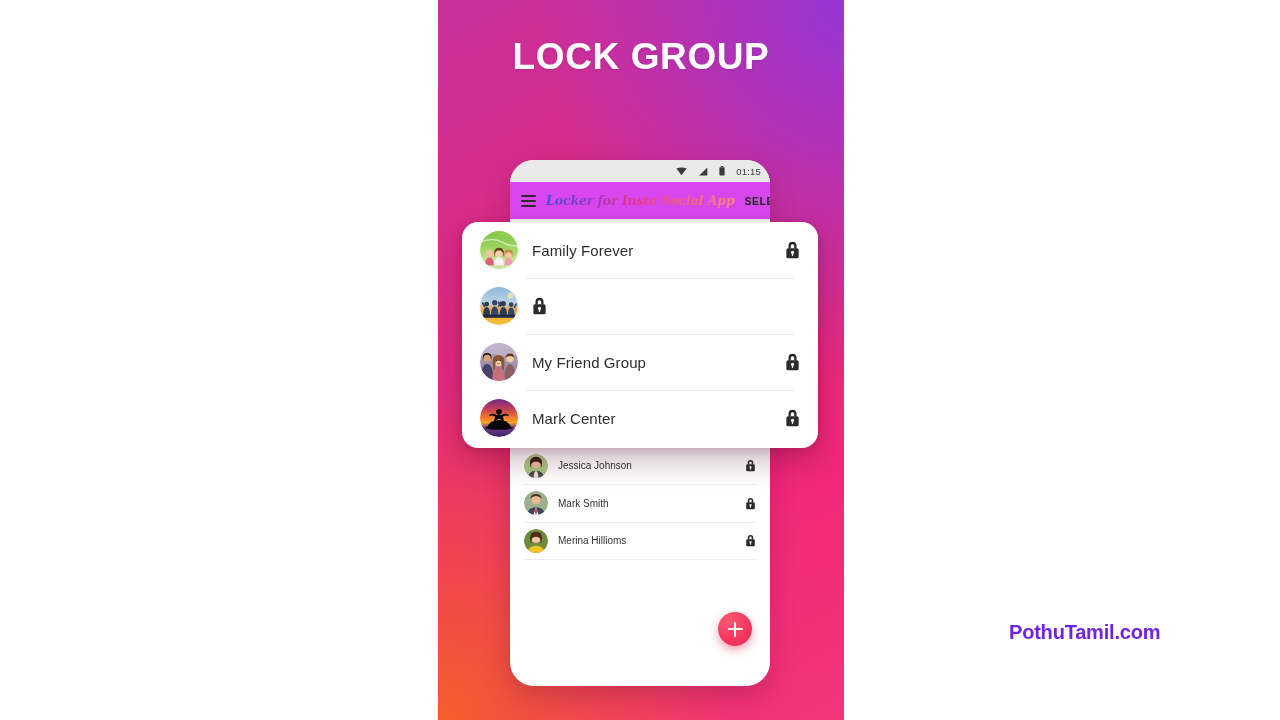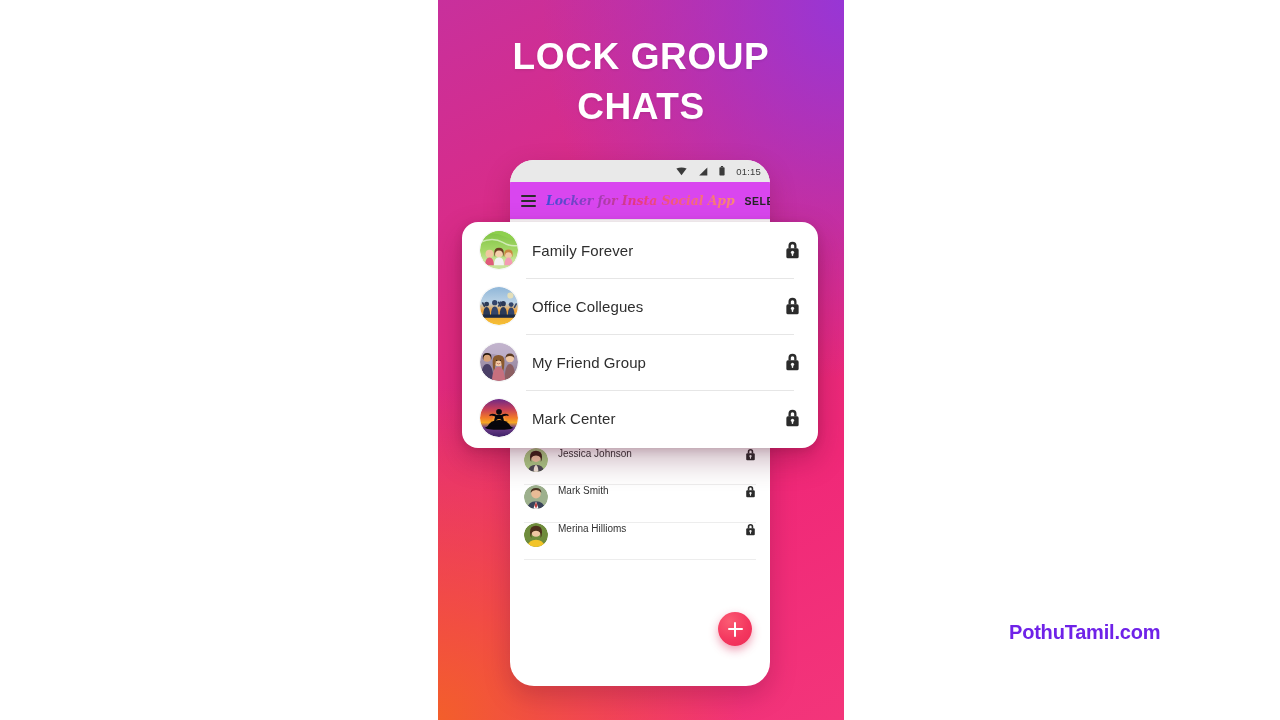--- a/index.html
+++ b/index.html
@@ -126,21 +126,21 @@
     color: #252525;
     letter-spacing: 0.5px;
     flex: 0 0 auto;
     cursor: pointer;
   }
 
   
   .contact-list { padding: 0 14px; }
   .contact-row {
     display: flex;
-    align-items: flex-start;
+    align-items: center;
     gap: 10px;
     height: 37.5px;
     border-bottom: 1px solid #ededed;
   }
   .contact-av {
     width: 24px; height: 24px;
     border-radius: 50%;
     flex: 0 0 auto;
     overflow: hidden;
     position: relative;
@@ -243,21 +243,20 @@
 </style>
 </head>
 <body>
 
 <div id="stage">
 
   <div id="promo-panel">
 
     <div id="headline">
       <span class="hl-line">LOCK GROUP</span>
-      <span class="hl-line">CHATS</span>
     </div>
 
     <div id="phone" style="left:72px; top:160px;">
 
       <div class="status-bar">
         <svg class="sb-ico" width="11" height="9" viewBox="0 0 11 9">
           <path d="M0.4 1.6 L5.5 8.2 L10.6 1.6 Q5.5 -0.5 0.4 1.6 Z" fill="#3b3b3b"></path>
         </svg>
         <svg class="sb-ico" width="10" height="9" viewBox="0 0 10 9">
           <path d="M9.3 0.5 L9.3 8.4 L1.2 8.4 Z" fill="#3b3b3b"></path>
@@ -470,21 +469,20 @@
             </g>
             <g fill="#34456a">
               <circle cx="32.8" cy="18.5" r="2.5"></circle>
               <path d="M29.3 30 q0 -8.5 3.5 -8.5 q3.5 0 3.5 8.5 Z"></path>
               <path d="M35.2 21.6 l2.6 -4.8 l1.4 0.9 l-2.6 4.6 Z"></path>
             </g>
             <rect y="29" width="40" height="3.4" fill="#1e2a44"></rect>
           </g>
         </svg>
       </div>
-      <span class="group-name">Office Collegues</span>
       <svg class="group-lock" width="15" height="18" viewBox="0 0 14 17">
         <path d="M7 0.8 a3.8 3.8 0 0 0 -3.8 3.8 v2.6 h2.2 v-2.6 a1.6 1.6 0 0 1 3.2 0 v2.6 h2.2 v-2.6 A3.8 3.8 0 0 0 7 0.8 Z" fill="#2b2b2b"></path>
         <rect x="1.2" y="6.9" width="11.6" height="9.4" rx="1.5" fill="#2b2b2b"></rect>
         <circle cx="7" cy="10.7" r="1.5" fill="#f7f7f7"></circle>
         <rect x="6.3" y="10.9" width="1.4" height="3.2" rx="0.7" fill="#f7f7f7"></rect>
       </svg>
     </div>
 
     <div class="group-row">
       <div class="group-av">

